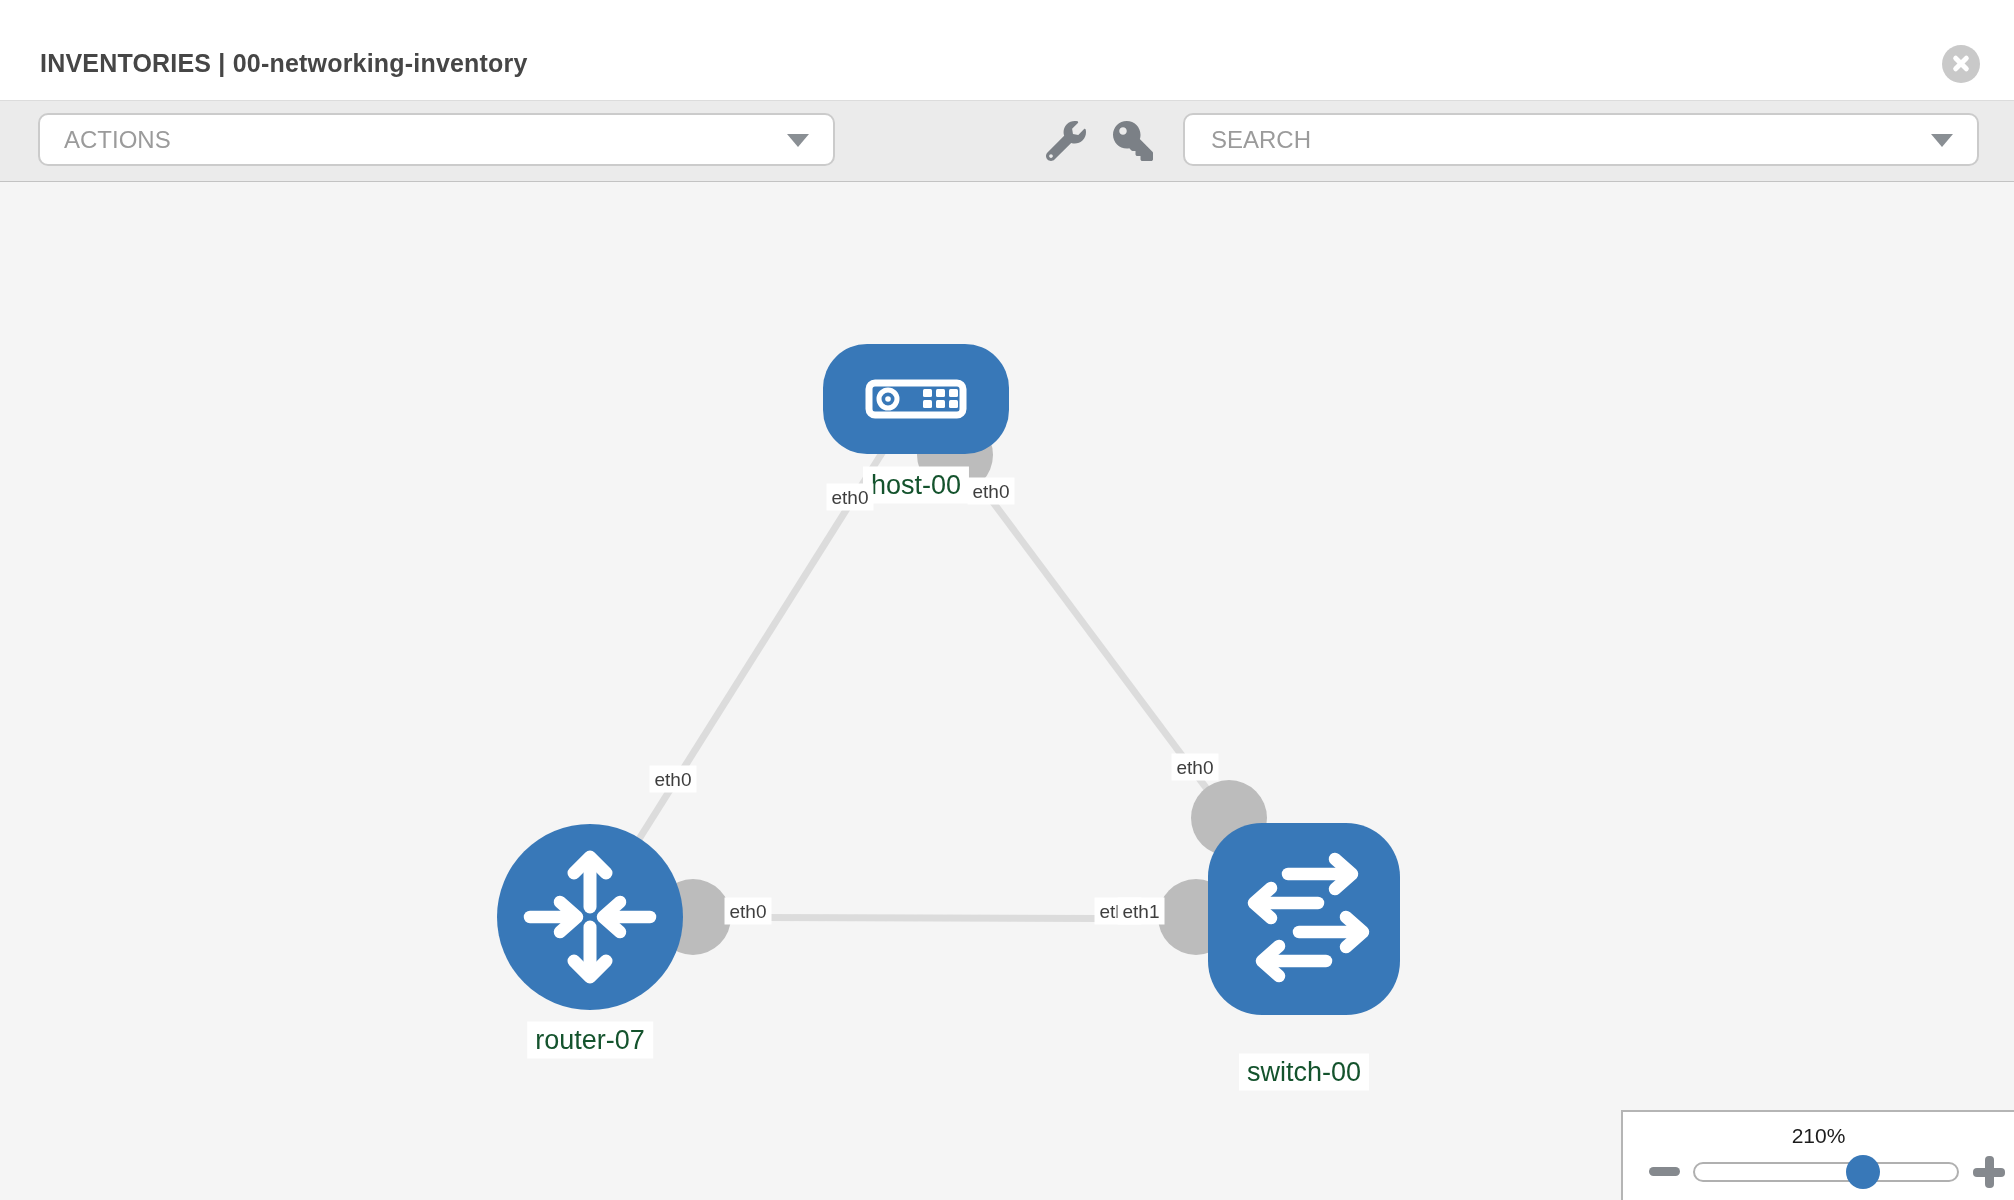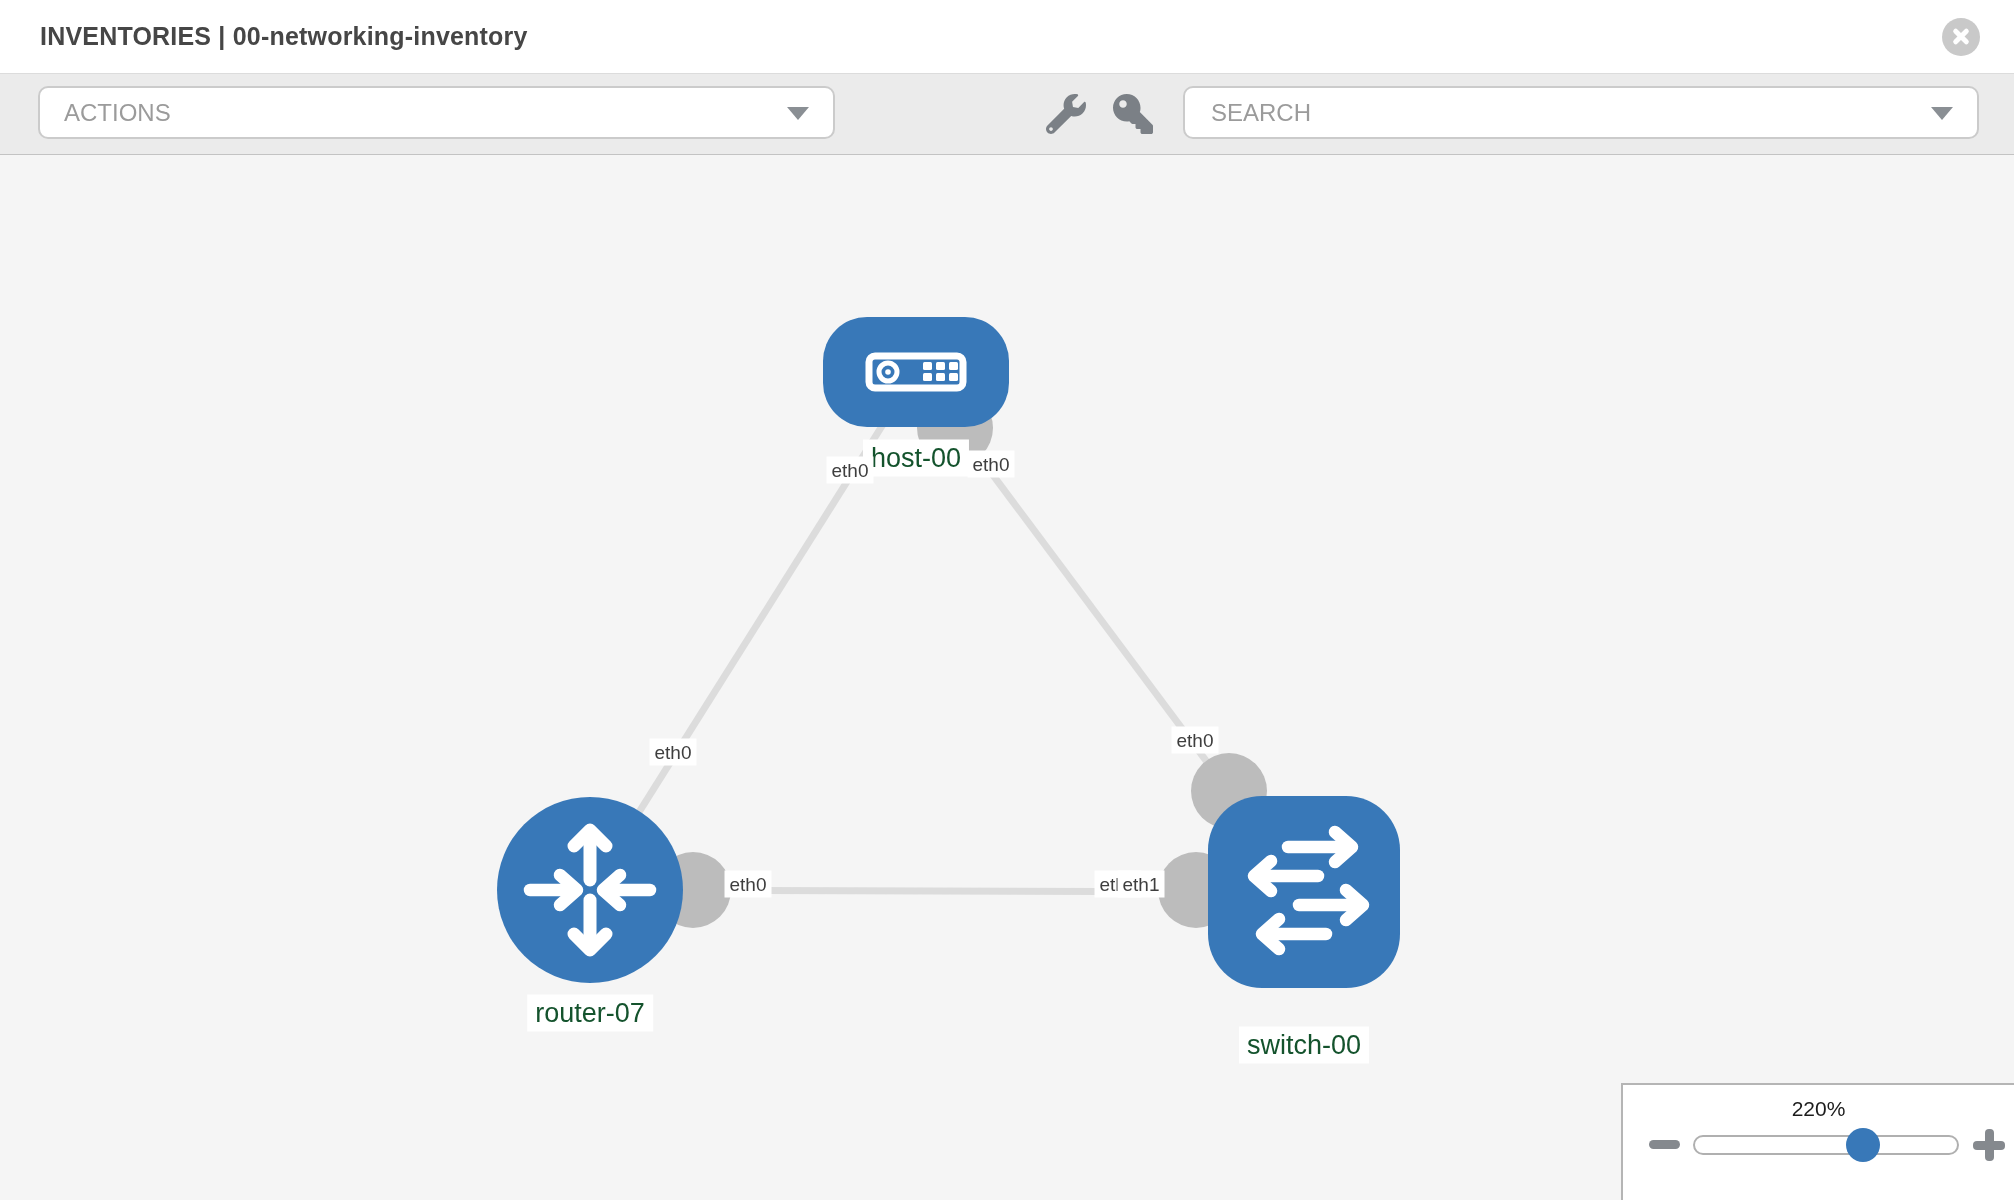--- a/index.html
+++ b/index.html
@@ -7,21 +7,21 @@
     width:2014px; height:1200px; overflow:hidden;
     font-family:"Liberation Sans","DejaVu Sans",sans-serif;
     background:#ffffff;
   }
   .app { width:2014px; height:1200px; display:flex; flex-direction:column; overflow:hidden; }
 
   
   .header {
     height:74px; background:#ffffff; box-sizing:border-box;
     display:flex; align-items:center; justify-content:space-between;
-    padding:0 34px 0 40px; border-bottom:1px solid #dcdcdc;
+    padding:0 34px 0 40px; border-bottom:1px solid #dcdcdc;margin-top:27px;
   }
   .title { font-size:25px; font-weight:700; color:#464646; letter-spacing:.2px; }
   .close-btn {
     width:38px; height:38px; border-radius:50%; background:#c9c9c9;
     position:relative; cursor:pointer; flex:0 0 auto;
   }
   .close-btn::before,.close-btn::after {
     content:""; position:absolute; left:9px; top:16.5px; width:20px; height:5px;
     border-radius:2.5px; background:#ffffff;
   }
@@ -193,21 +193,21 @@
         <div class="iface-label" style="left: 991px; top: 309px;">eth0</div>
         <div class="iface-label" style="left: 673px; top: 597px;">eth0</div>
         <div class="iface-label" style="left: 1195px; top: 585px;">eth0</div>
         <div class="iface-label" style="left: 748px; top: 729px;">eth0</div>
         <div class="iface-label" style="left: 1118px; top: 729px;">eth0</div>
         <div class="iface-label" style="left: 1141px; top: 729px;">eth1</div>
       </div>
 
     <div class="zoom-panel">
       <div class="zoom-inner">
-        <div class="zoom-level">220%</div>
+        <div class="zoom-level">210%</div>
         <div class="minus-btn"></div>
         <div class="slider-track">
           <div class="slider-thumb" id="zoom-thumb" style="background: rgb(56, 120, 184); left: calc(64% - 17px);"></div>
         </div>
         <div class="plus-btn"></div>
       </div>
     </div>
   </div>
 
 </div>

